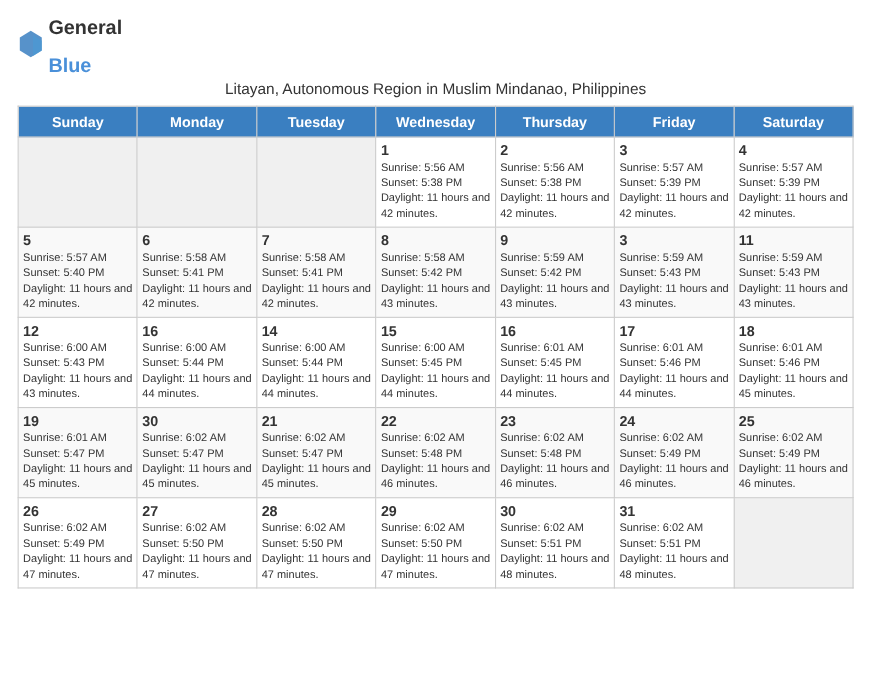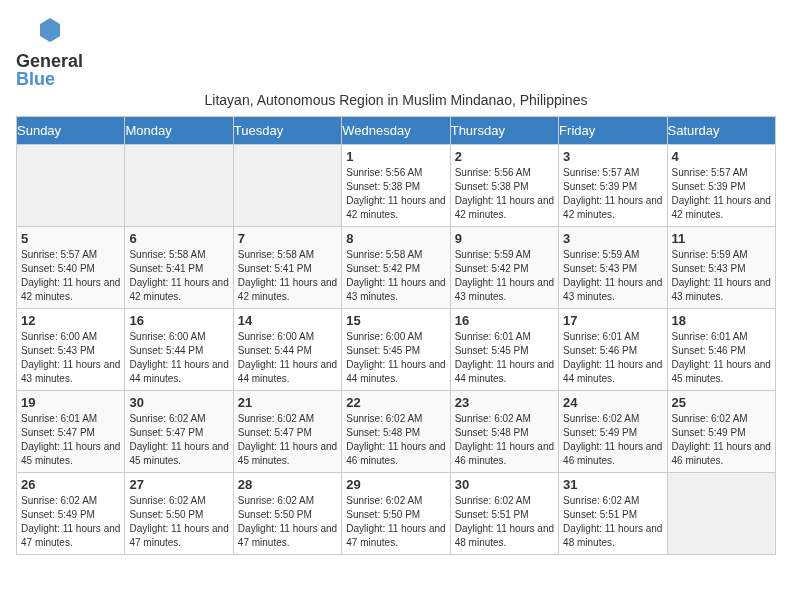--- a/index.html
+++ b/index.html
@@ -13,33 +13,33 @@
     .header-area {
       display: flex;
       align-items: flex-start;
       justify-content: space-between;
       margin-bottom: 4px;
     }
     .logo {
       display: flex;
       align-items: center;
       gap: 4px;
-      flex-direction: column;
     }
     .logo-text-general {
       font-size: 18px;
       font-weight: bold;
       color: #333;
       line-height: 1;
     }
     .logo-text-blue {
       font-size: 18px;
       font-weight: bold;
       color: #4a90d9;
       line-height: 1;
+      margin-top: 16px;
     }
     .month-title {
       font-size: 32px;
       font-weight: bold;
       color: #333;
       text-align: right;
     }
     .subtitle {
       text-align: center;
       font-size: 14px;
@@ -47,24 +47,24 @@
       margin-bottom: 8px;
     }
     table {
       width: 100%;
       border-collapse: collapse;
       font-size: 11px;
     }
     thead tr th {
       background-color: #3a7fc1;
       color: #fff;
-      padding: 6px 0;
-      text-align: left;
+      padding: 6px 16px;
+      text-align: center;
       font-size: 13px;
-      font-weight: normal;
+      font-weight: bold;
       border: 1px solid #ccc;
     }
     tbody tr td {
       border: 1px solid #ccc;
       padding: 4px;
       vertical-align: top;
       width: calc(100% / 7);
       height: 80px;
       background: #fff;
     }

